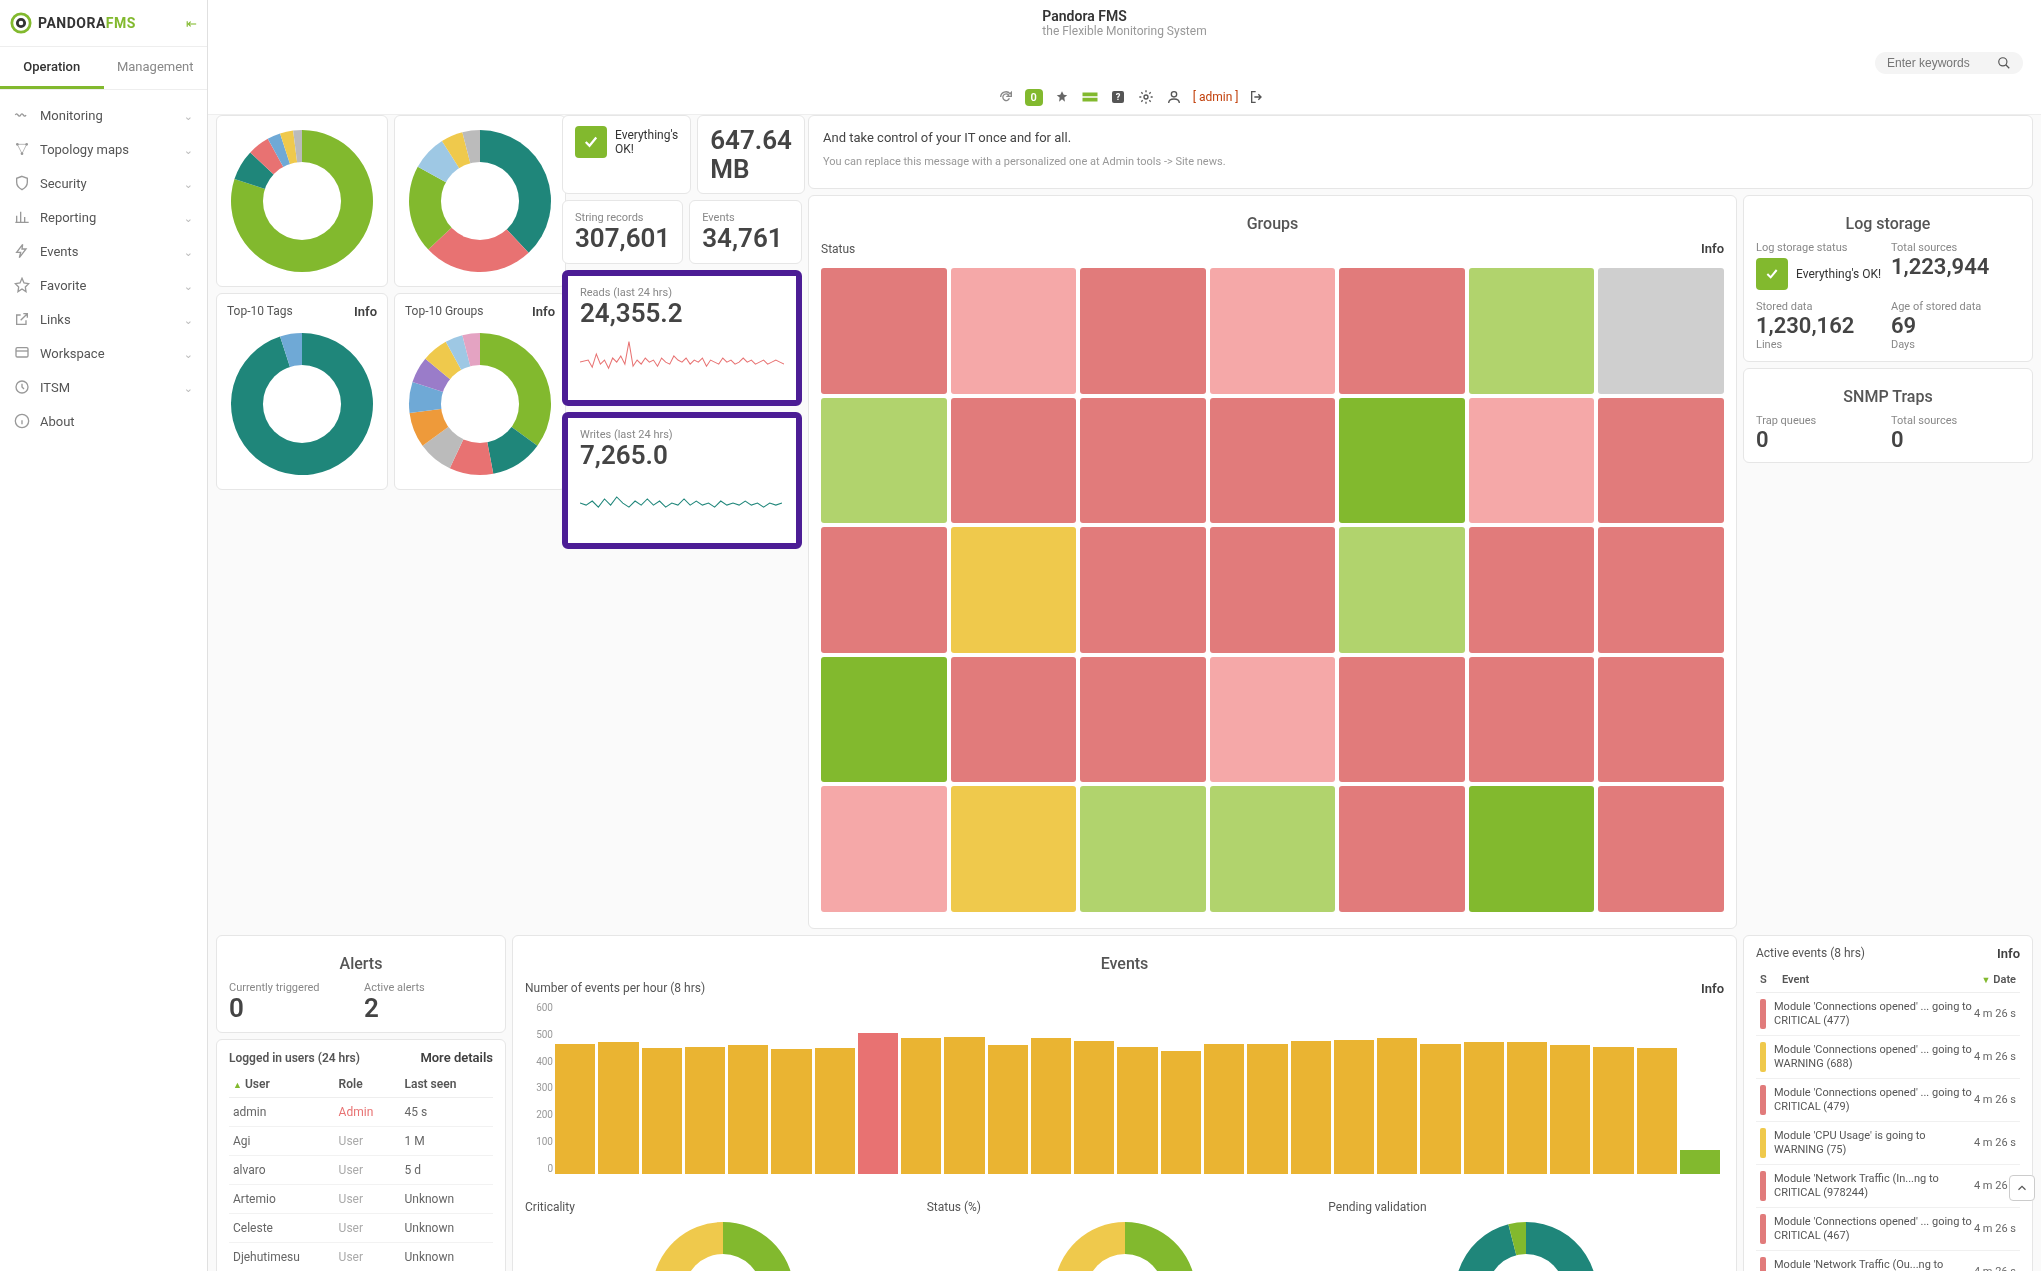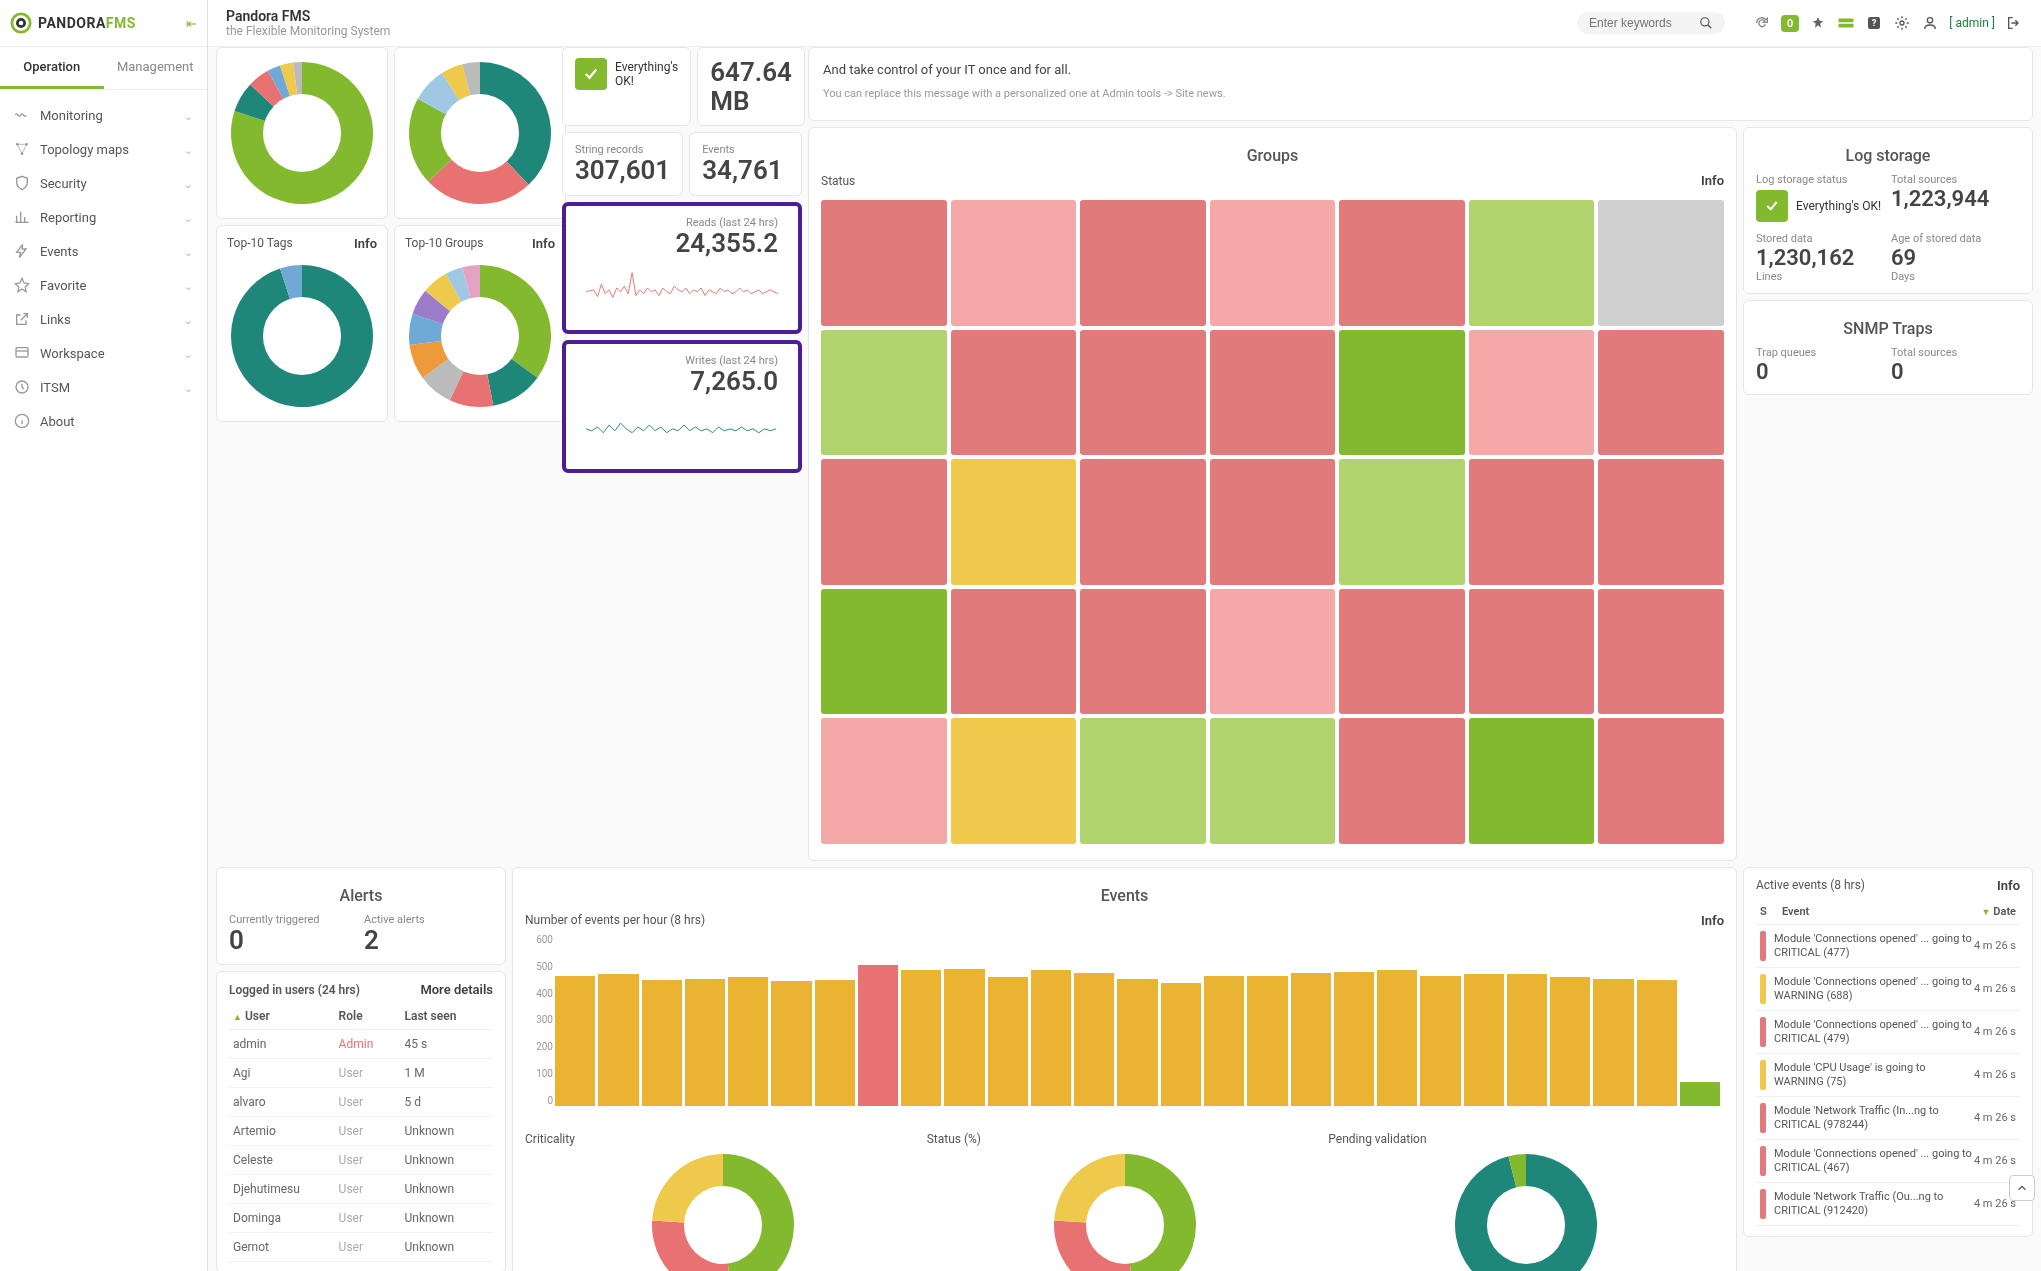--- a/index.html
+++ b/index.html
@@ -17,31 +17,31 @@
 .sidebar-tab { flex: 1; padding: 12px 8px; text-align: center; cursor: pointer; color: #888; font-size: 13px; }
 .sidebar-tab.active { color: #333; border-bottom: 3px solid #82b92e; font-weight: 500; }
 .sidebar-menu { padding: 8px 0; }
 .menu-item { display: flex; align-items: flex-end; padding: 9px 14px; cursor: pointer; color: #555; gap: 10px; }
 .menu-item .mi-icon { width: 16px; height: 16px; color: #999; flex-shrink: 0; }
 .menu-item .mi-label { flex: 1; font-size: 13px; }
 .menu-item .chevron { color: #bbb; font-size: 11px; }
 
 
 .main { flex: 1; display: flex; flex-direction: column; overflow: hidden; }
-.topbar { display: flex; align-items: center; padding: 8px 18px; border-bottom: 1px solid #eee; gap: 14px; }
+.topbar { display: flex; align-items: center; padding: 8px 18px; border-bottom: 1px solid #eee; gap: 14px; flex-direction: column; }
 .topbar-title { display: flex; flex-direction: column; }
 .topbar-title .t1 { font-weight: 600; font-size: 14px; color: #333; }
 .topbar-title .t2 { font-size: 12px; color: #999; }
 .search-box { margin-left: auto; display: flex; align-items: center; background: #f4f4f4; border-radius: 18px; padding: 4px 12px; }
 .search-box input { border: none; background: transparent; outline: none; width: 110px; font-size: 12px; color: #666; }
 .topbar-icons { display: flex; align-items: center; gap: 10px; margin-left: 14px; }
 .tb-icon { width: 18px; height: 18px; color: #666; cursor: pointer; display:flex; align-items:center; justify-content:center; }
 .badge-count { background: #82b92e; color: #fff; border-radius: 4px; padding: 2px 6px; font-size: 11px; font-weight: 600; }
 .status-icon { width: 18px; height: 18px; color:#82b92e; }
-.username { font-size: 12px; color: #15803d; }
+.username { font-size: 12px; color: #c2410c; }
 
 
 .content { flex: 1; overflow-y: auto; background: #fafafa; padding: 0 8px 10px; }
 
 .card { background: #fff; border: 1px solid #e6e6e6; border-radius: 6px; padding: 10px 12px; }
 .card-title-bar { display: flex; justify-content: space-between; align-items: center; margin-bottom: 6px; }
 .card-title { font-size: 12px; color: #555; }
 .card-info { font-size: 13px; color: #404040; font-weight: 600; cursor: pointer; }
 .big-num { font-size: 26px; font-weight: 600; color: #444; line-height: 1.1; }
 .big-num2 { font-size: 22px; font-weight: 600; color: #444; }
@@ -100,21 +100,21 @@
 .midrow { display:flex; gap:6px; align-items:flex-start; }
 .alerts-col { width:290px; }
 .events-col { flex:1; display:flex; gap:6px; }
 .events-main { flex:1; }
 .events-side { width:290px; }
 
 .flex-col { display:flex; flex-direction:column; gap:6px; }
 .flex-row { display:flex; gap:6px; }
 .flex-1 { flex:1; }
 
-.spark-card { background:#fff; border:4px solid #4c1d95; border-radius:6px; padding:10px 20px;text-align:right; }
+.spark-card { background:#fff; border:6px solid #4c1d95; border-radius:6px; padding:10px 12px; }
 </style>
 </head>
 <body>
 
 <div class="app">
 
   <aside class="sidebar">
     <div class="logo-area">
       <svg width="22" height="22" viewBox="0 0 24 24">
           <circle cx="12" cy="12" r="10" fill="none" stroke="#82b92e" stroke-width="3"></circle>

